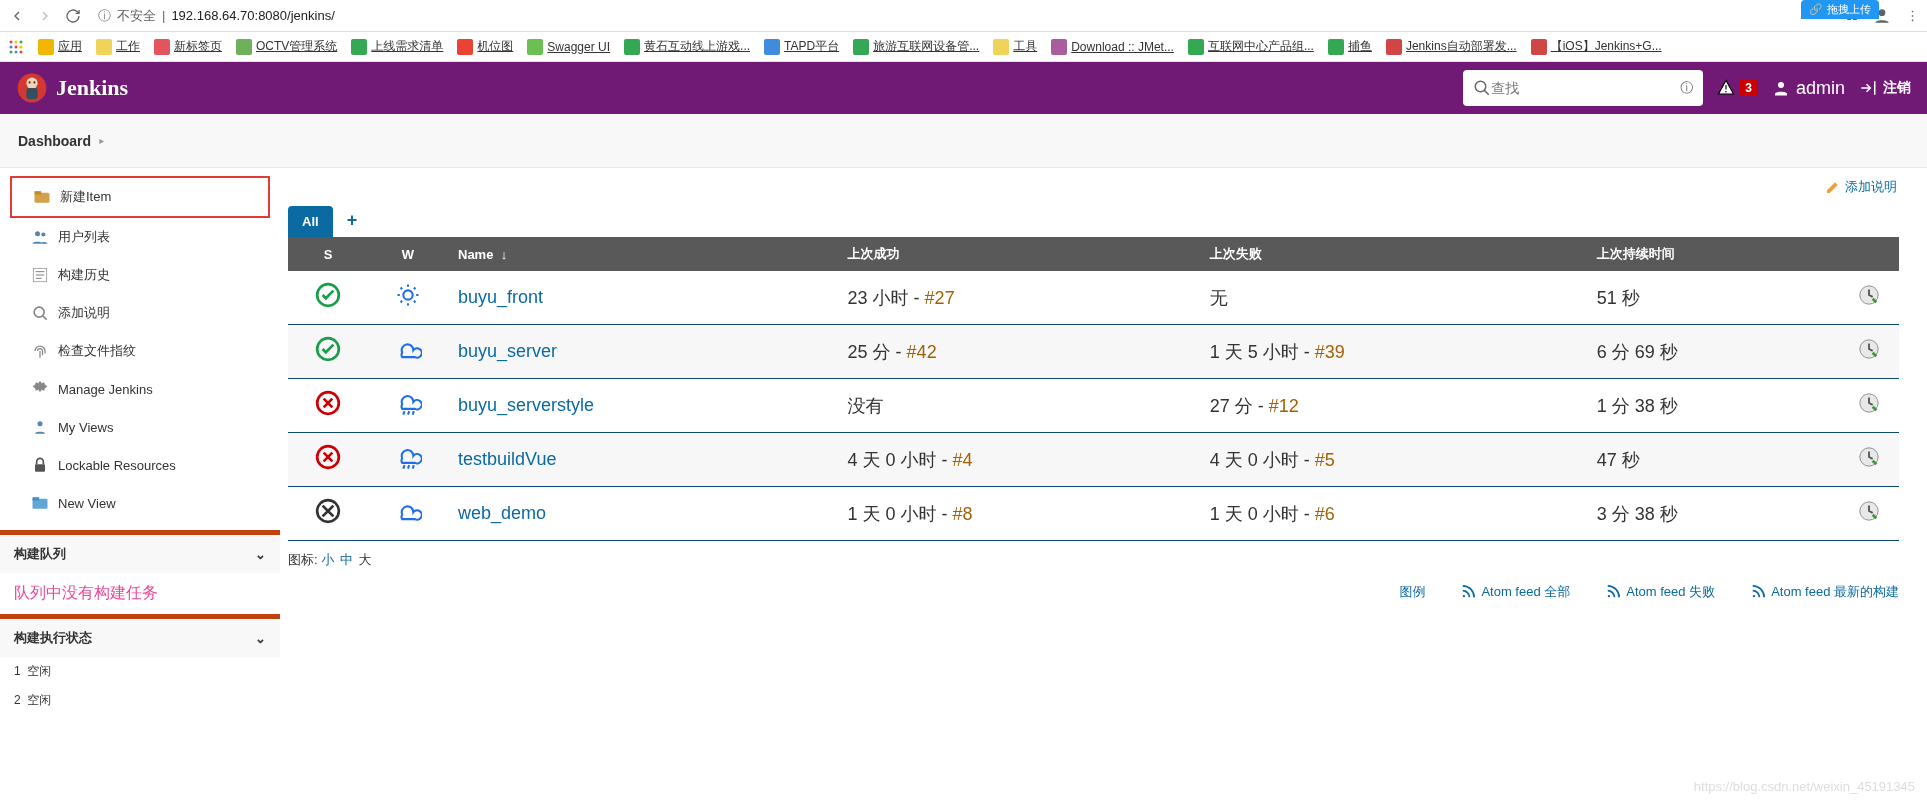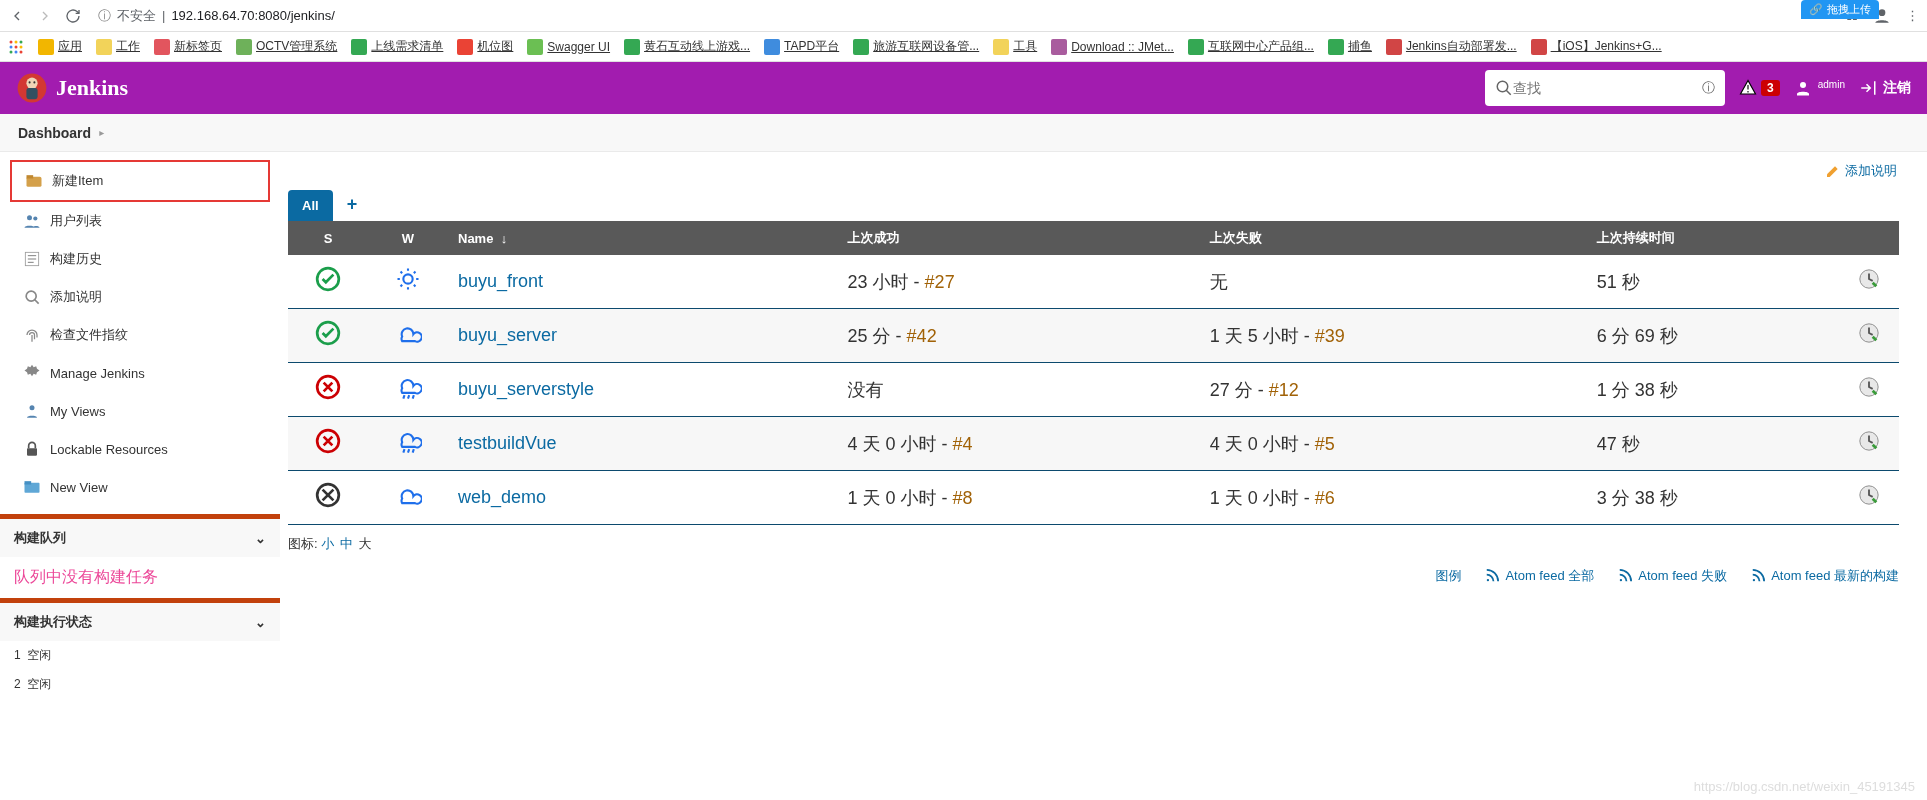--- a/index.html
+++ b/index.html
@@ -15,46 +15,46 @@
 .browser-right { margin-left: auto; display: flex; align-items: center; gap: 14px; color: #5f6368; }
 .ext-badge { background: #2196f3; color: #fff; border-radius: 4px 4px 0 0; padding: 2px 8px; font-size: 11px; display: flex; align-items: center; gap: 4px; position: absolute; top: 0; right: 48px; }
 .ext-bar { position: relative; }
 
 
 .bookmarks { display: flex; align-items: center; height: 30px; padding: 0 8px; border-bottom: 1px solid #e0e0e0; gap: 14px; font-size: 12px; color: #333; overflow: hidden; }
 .bk-item { display: flex; align-items: center; gap: 4px; white-space: nowrap; cursor: pointer; text-decoration: underline; }
 .bk-icon { width: 16px; height: 16px; border-radius: 2px; display: inline-flex; align-items: center; justify-content: center; font-size: 10px; color: #fff; }
 
 
-.jenkins-header { background: #a21caf; height: 52px; display: flex; align-items: center; padding: 0 16px; gap: 10px; }
+.jenkins-header { background: #701a75; height: 52px; display: flex; align-items: center; padding: 0 16px; gap: 10px; }
 .jenkins-logo { display: flex; align-items: center; gap: 8px; }
 .jenkins-logo svg { width: 32px; height: 32px; }
 .jenkins-title { color: #fff; font-weight: bold; font-size: 22px; font-family: Georgia, serif; }
 .header-right { margin-left: auto; display: flex; align-items: center; gap: 14px; }
 .search-box { display: flex; align-items: center; background: #fff; border-radius: 4px; height: 36px; width: 240px; padding: 0 10px; }
 .search-box input { border: none; outline: none; flex: 1; font-size: 14px; background: transparent; }
 .search-box .help { color: #666; }
 .alert-badge { display: flex; align-items: center; gap: 4px; color: #fff; }
 .alert-badge .count { background: #cc0003; color: #fff; border-radius: 3px; padding: 1px 6px; font-size: 12px; font-weight: bold; }
-.user-link { color: #fff; display: flex; align-items: flex-start; gap: 6px; font-size: 10px; }
+.user-link { color: #fff; display: flex; align-items: center; gap: 6px; font-size: 18px; }
 .logout-link { color: #fff; display: flex; align-items: center; gap: 6px; font-size: 14px; font-weight: bold; }
 
 
-.breadcrumbs { background: #f8f8f8; height: 38px; display: flex; align-items: center; padding: 0 18px; border-bottom: 1px solid #eaeaea; }
+.breadcrumbs { background: #f8f8f8; height: 54px; display: flex; align-items: center; padding: 0 18px; border-bottom: 1px solid #eaeaea; }
 .breadcrumbs a { color: #333; font-weight: bold; text-decoration: none; font-size: 14px; }
 .breadcrumbs .sep { color: #999; margin: 0 8px; font-size: 10px; }
 
 
 .main { display: flex; }
 .sidebar { width: 280px; flex: 0 0 280px; }
 .content { flex: 1; padding: 8px 28px 20px 8px; }
 
 
 .tasks { padding: 8px 10px; }
-.task { display: flex; align-items: center; gap: 8px; padding: 9px 12px; cursor: pointer; color: #333; font-size: 13px; }
+.task { display: flex; align-items: center; gap: 8px; padding: 9px 20px; cursor: pointer; color: #333; font-size: 13px; }
 .task.highlighted { border: 2px solid #e53935; }
 .task-icon { width: 20px; height: 20px; display: inline-flex; align-items: center; justify-content: center; }
 
 
 .pane-header { display: flex; align-items: center; justify-content: space-between; padding: 10px 14px; font-weight: bold; font-size: 13px; background: #f8f8f8; border-top: 5px solid #c2410c; }
 .pane-body { padding: 10px 14px; font-size: 16px; color: #ec4899; }
 .exec { padding: 6px 14px; font-size: 12px; }
 
 
 .add-desc { float: right; color: #0b6aa2; font-size: 13px; cursor: pointer; display: flex; align-items: center; gap: 4px; margin: 2px 2px 8px 0; }
@@ -70,21 +70,21 @@
 .job-table thead th.center { text-align: center; }
 .job-table tbody td { padding: 10px; border-bottom: 1px solid #0c4a6e; font-size: 18px; vertical-align: middle; }
 .job-table tbody tr:nth-child(even) { background: #f7f7f7; }
 .job-name { color: #0b6aa2; text-decoration: none; }
 .build-link { color: #a16207; }
 .status-icon, .weather-icon, .build-icon { display: inline-flex; align-items: center; justify-content: center; }
 
 
 .icon-size { margin-top: 10px; font-size: 13px; }
 .icon-size a { color: #0b6aa2; margin-right: 2px; }
-.feeds { display: flex; justify-content: flex-end; gap: 24px; margin-top: 14px; font-size: 13px; }
+.feeds { display: flex; justify-content: flex-end; gap: 36px; margin-top: 14px; font-size: 13px; }
 .feeds a { color: #0b6aa2; display: inline-flex; align-items: center; gap: 6px; }
 
 svg { display: block; }
 .watermark { position: fixed; bottom: 6px; right: 12px; color: #ddd; font-size: 13px; }
 </style>
 </head>
 <body>
 
 <div class="ext-bar">
 <div class="ext-badge">

